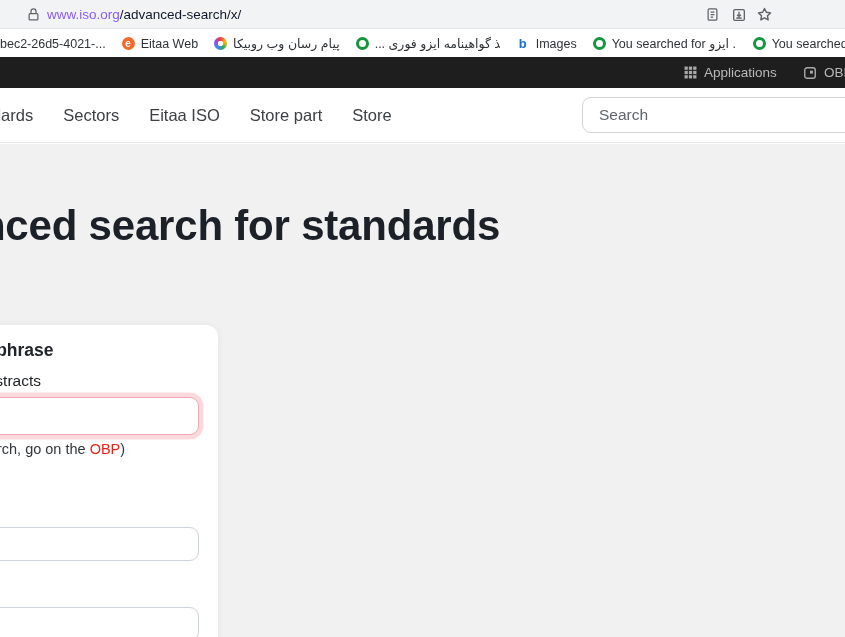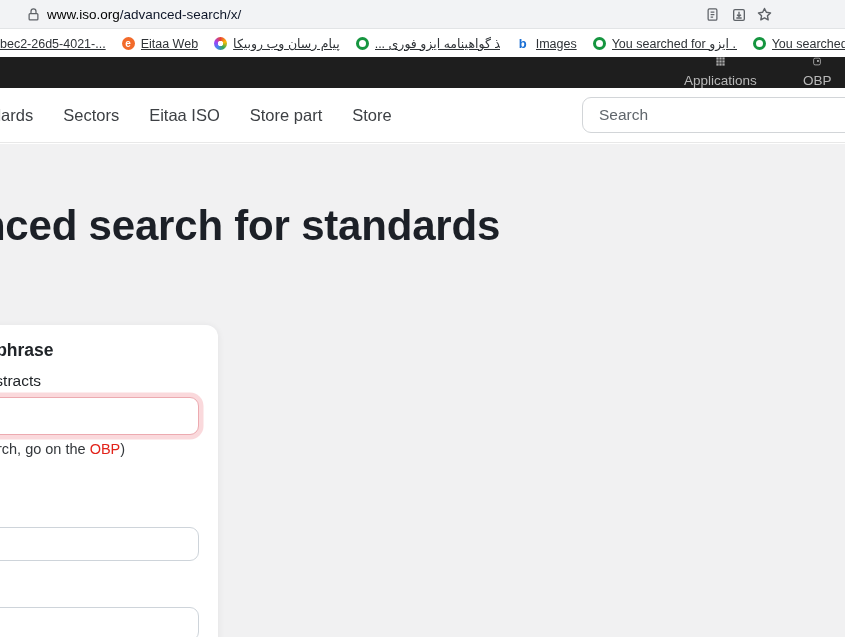--- a/index.html
+++ b/index.html
@@ -14,49 +14,49 @@
   
   .urlbar {
     position:absolute; left:0; top:0; width:845px; height:29px;
     background:#f2f3f5; border-bottom:1px solid #e2e4e6;
   }
   .lock { position:absolute; left:26px; top:7px; }
   .url-text {
     position:absolute; left:47px; top:0; height:29px; line-height:29px;
     font-size:13.5px; white-space:nowrap;
   }
-  .url-domain { color:#000000; }
+  .url-domain { color:#8b5cf6; }
   .url-path { color:#0f172a; }
   .urlbar-actions { position:absolute; right:72px; top:6px; display:flex; gap:9px; }
   .urlbar-actions .ibtn { width:17px; height:17px; display:flex; align-items:center; justify-content:center; }
 
   
   .bookmarks {
     position:absolute; left:0; top:30px; width:900px; height:27px;
     background:#fff; display:flex; align-items:center;
     font-size:12.5px; color:#2f3337; white-space:nowrap; gap:16px;
   }
   .bm { display:flex; align-items:center; gap:6px; flex:0 0 auto; }
-  .bm-label { max-width:125px; overflow:hidden;text-decoration:underline; }
+  .bm-label { max-width:125px; overflow:hidden; }
   .fav { width:13px; height:13px; border-radius:50%; flex:0 0 auto; position:relative; }
   .fav-eitaa { background:#f26a2a; color:#fff; font-size:10px; font-weight:bold;
                display:flex; align-items:center; justify-content:center; }
   .fav-rubika {
     background:
       radial-gradient(circle at 50% 50%, #ffffff 0 2.5px, rgba(255,255,255,0) 3px),
       conic-gradient(#e94335,#fbbc05,#34a853,#4285f4,#a142f4,#e94335);
   }
   .fav-green { background:#fff; border:3px solid #15953f; }
   .fav-bing { width:14px; height:14px; color:#1a6fd4; font-weight:bold; font-size:13px;
               display:flex; align-items:center; justify-content:center; border-radius:0; }
 
   
   .appbar { position:absolute; left:0; top:57px; width:845px; height:31px; background:#1e1e1e; }
   .appbar-group { position:absolute; top:0; height:31px; display:flex; align-items:center; gap:7px;
-                  color:#b9b9b9; font-size:13.5px; white-space:nowrap;flex-direction:column; }
+                  color:#b9b9b9; font-size:13.5px; white-space:nowrap; }
   .apps-group { left:684px; }
   .obp-group { left:803px; }
 
   
   .mainnav { position:absolute; left:0; top:88px; width:845px; height:55px;
              background:#fff; border-bottom:1px solid #e8e8e8; }
   .nav-items { position:absolute; left:-42px; top:0; height:54px; display:flex;
                align-items:center; gap:30px; font-size:16.5px; color:#3d4044; white-space:nowrap; }
   .nav-item { cursor:pointer; }
   .nav-search {

